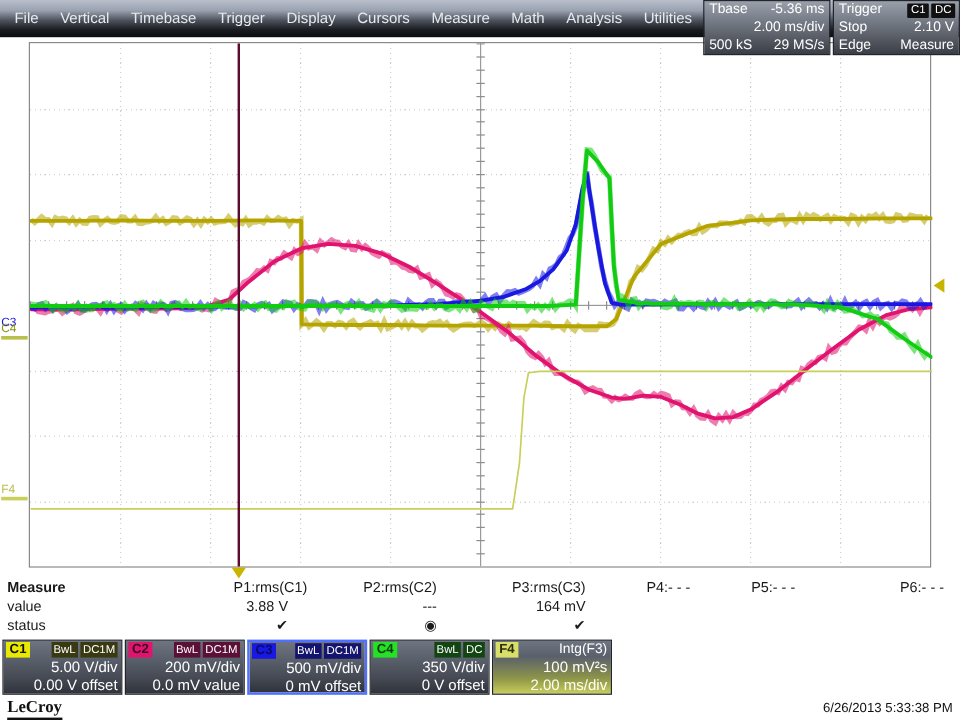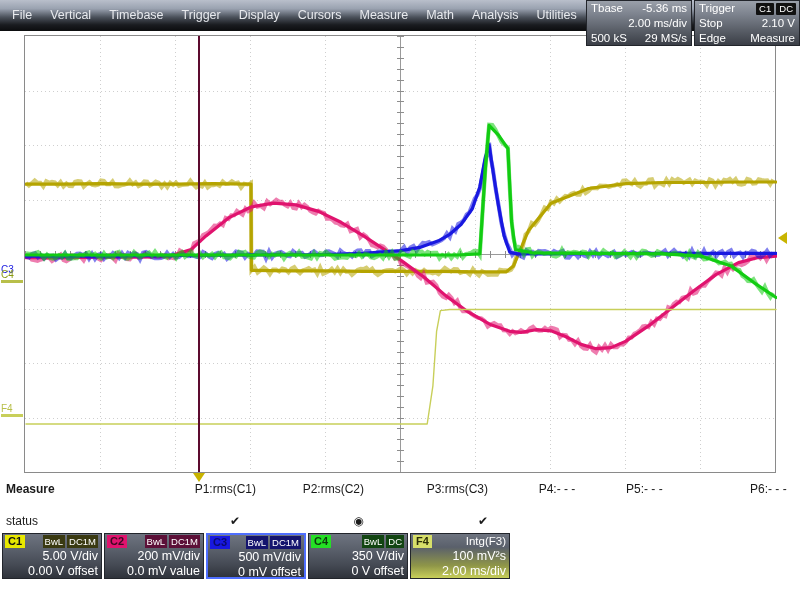--- a/index.html
+++ b/index.html
@@ -271,20 +271,26 @@
   <div class="measure">
     <div class="mrow" style="top:0px;">
       <span class="mlabel b">Measure</span>
       <span class="mcell mhead" style="left:146px;width:110px;">P1:rms(C1)</span>
       <span class="mcell mhead" style="left:254px;width:110px;">P2:rms(C2)</span>
       <span class="mcell mhead" style="left:378px;width:110px;">P3:rms(C3)</span>
       <span class="mcell mhead" style="left:502px;width:110px;text-align:center;">P4:- - -</span>
       <span class="mcell mhead" style="left:626px;width:110px;text-align:left;">P5:- - -</span>
       <span class="mcell mhead" style="left:750px;width:110px;text-align:left;">P6:- - -</span>
     </div>
+    <div class="mrow" style="top:16px;">
+      <span class="mlabel">value</span>
+      <span class="mcell" style="left:130px;width:110px;">3.88 V</span>
+      <span class="mcell" style="left:254px;width:110px;">---</span>
+      <span class="mcell" style="left:378px;width:110px;">164 mV</span>
+    </div>
     <div class="mrow" style="top:32px;">
       <span class="mlabel">status</span>
       <span class="mcell chk" style="left:130px;width:110px;">✔</span>
       <span class="mcell" style="left:254px;width:110px;">◉</span>
       <span class="mcell chk" style="left:378px;width:110px;">✔</span>
     </div>
   </div>
 
   <div class="descs" id="descbar">
       <div class="dbox" style="left: 2px; width: 100px;">
@@ -356,14 +362,18 @@
     <div class="r" style="top:16px;">
       <span class="lft">Stop</span>
       <span class="rgt">2.10 V</span>
     </div>
     <div class="r" style="top:31px;">
       <span class="lft">Edge</span>
       <span class="rgt">Measure</span>
     </div>
   </div>
 
+  <div class="footer">
+    <span class="logo">LeCroy</span>
+    <span class="dt">6/26/2013 5:33:38 PM</span>
+  </div>
 
 </div>
 
 </body></html>

